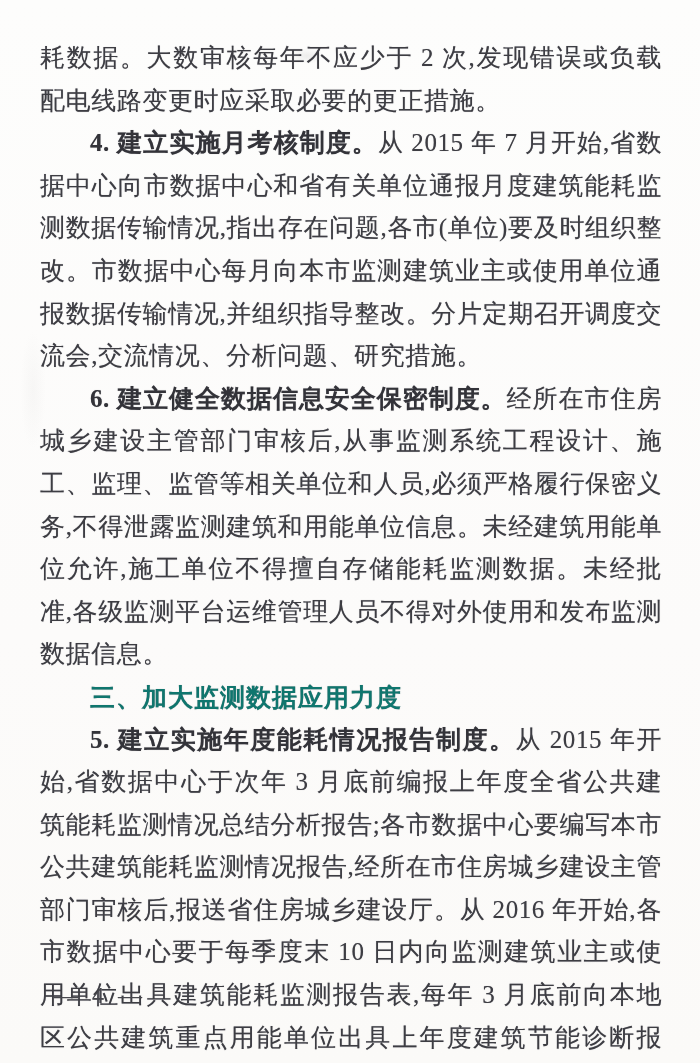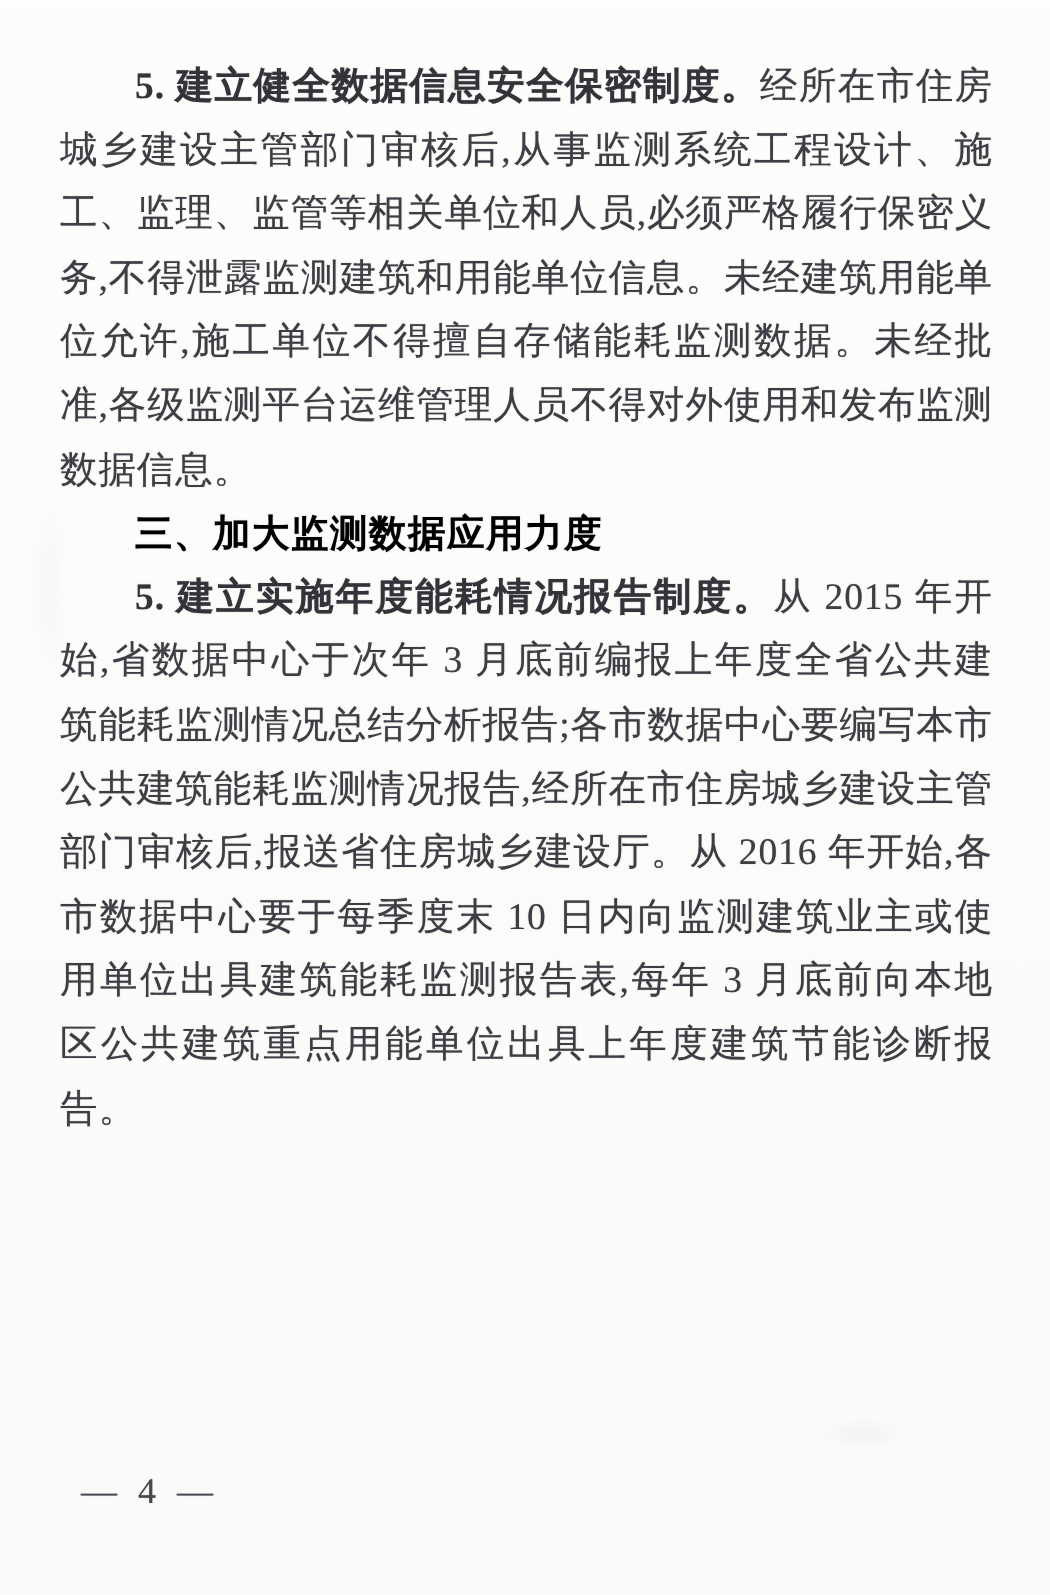--- a/index.html
+++ b/index.html
@@ -60,21 +60,21 @@
     font-weight: 700;
     color: #333339;
   }
   .section-heading {
     margin: 0;
     font-size: 25px;
     line-height: 42.6px;
     text-indent: 2em;
     font-family: "Liberation Sans", "DejaVu Sans", sans-serif;
     font-weight: 700;
-    color: #000000;
+    color: #0f766e;
     letter-spacing: 1px;
   }
   .footer {
     position: absolute;
     left: 54px;
     top: 982px;
     font-size: 24px;
     letter-spacing: 4px;
     color: #47474d;
     text-shadow: 0 0 0.6px rgba(70,70,78,0.5);
@@ -84,23 +84,25 @@
 <body>
 
 <div class="page">
 
   <div class="scan-artifact artifact-1"></div>
   <div class="scan-artifact artifact-2"></div>
   <div class="scan-artifact artifact-3"></div>
 
   <div class="text-flow">
 
+    <p class="para no-indent"><span>耗数据。大数审核每年不应少于 2 次,发现错误或负载配电线路变更时应采取必要的更正措施。</span></p>
 
+    <p class="para"><span class="lead">4. 建立实施月考核制度。</span><span>从 2015 年 7 月开始,省数据中心向市数据中心和省有关单位通报月度建筑能耗监测数据传输情况,指出存在问题,各市(单位)要及时组织整改。市数据中心每月向本市监测建筑业主或使用单位通报数据传输情况,并组织指导整改。分片定期召开调度交流会,交流情况、分析问题、研究措施。</span></p>
 
-    <p class="para"><span class="lead">5. 建立健全数据信息安全保密制度。</span><span>经所在市住房城乡建设主管部门审核后,从事监测系统工程设计、施工、监理、监管等相关单位和人员,必须严格履行保密义务,不得泄露监测建筑和用能单位信息。未经建筑用能单位允许,施工单位不得擅自存储能耗监测数据。未经批准,各级监测平台运维管理人员不得对外使用和发布监测数据信息。</span></p>
+    <p class="para"><span class="lead">6. 建立健全数据信息安全保密制度。</span><span>经所在市住房城乡建设主管部门审核后,从事监测系统工程设计、施工、监理、监管等相关单位和人员,必须严格履行保密义务,不得泄露监测建筑和用能单位信息。未经建筑用能单位允许,施工单位不得擅自存储能耗监测数据。未经批准,各级监测平台运维管理人员不得对外使用和发布监测数据信息。</span></p>
 
     <h3 class="section-heading"><span>三、加大监测数据应用力度</span></h3>
 
     <p class="para"><span class="lead">5. 建立实施年度能耗情况报告制度。</span><span>从 2015 年开始,省数据中心于次年 3 月底前编报上年度全省公共建筑能耗监测情况总结分析报告;各市数据中心要编写本市公共建筑能耗监测情况报告,经所在市住房城乡建设主管部门审核后,报送省住房城乡建设厅。从 2016 年开始,各市数据中心要于每季度末 10 日内向监测建筑业主或使用单位出具建筑能耗监测报告表,每年 3 月底前向本地区公共建筑重点用能单位出具上年度建筑节能诊断报告。</span></p>
 
   </div>
 
   <div class="footer"><span>— 4 —</span></div>
 
 </div>

